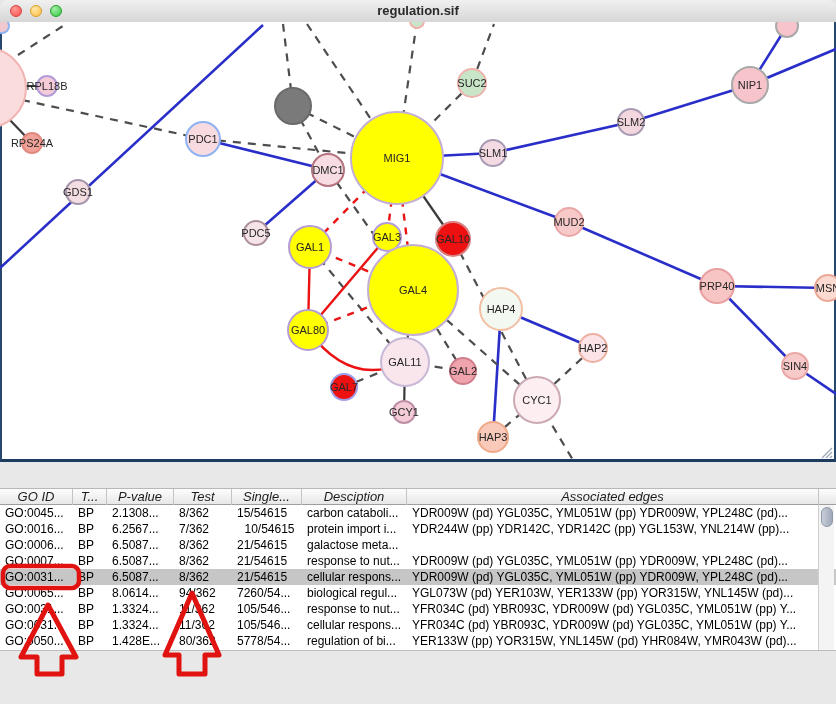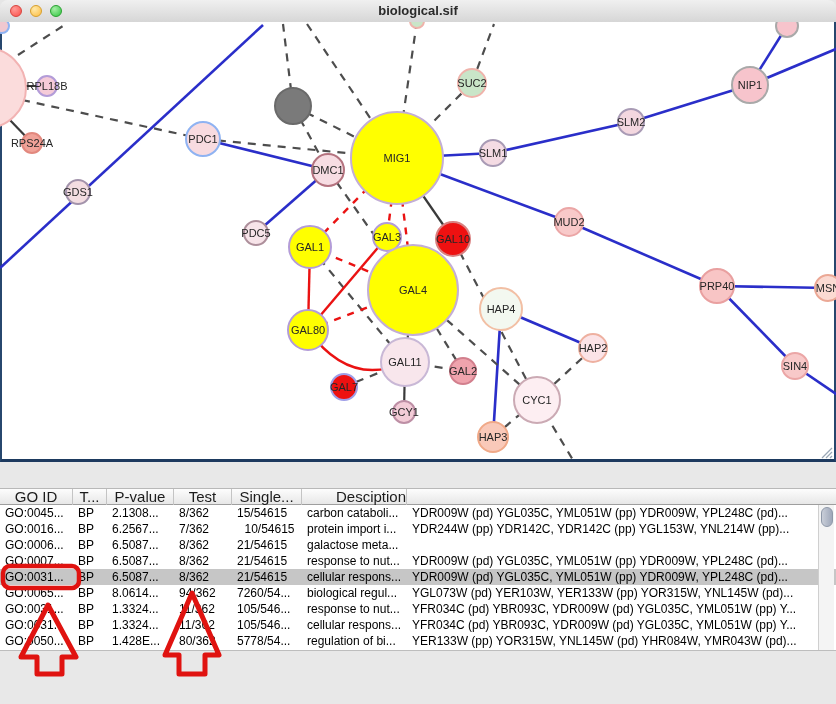--- a/index.html
+++ b/index.html
@@ -20,22 +20,22 @@
     border-left:2px solid #27476e;border-right:2px solid #27476e;border-bottom:3px solid #1d3a5f;
     box-sizing:border-box;}
   #net-svg{position:absolute;top:0;left:-2px;width:836px;height:437px;}
   #win-bottom{top:462px;width:836px;height:242px;background:#e8e8e8;}
   #win-bottom .titlebar{height:25px;border-radius:8px 8px 0 0;}
   #win-bottom .titlebar .title{height:25px;line-height:25px;color:#565656;}
   #win-bottom .lights{top:7px;}
   #tbl-header{position:absolute;top:26px;left:0;width:836px;height:17px;display:flex;
     background:linear-gradient(#fdfdfd,#e7e7e7);border-top:1px solid #b8b8b8;
     border-bottom:1px solid #9e9e9e;box-sizing:border-box;}
-  .hcell{height:16px;line-height:16px;font-size:15px;color:#1c1c1c;text-align:center;
-    border-right:1px solid #c4c4c4;box-sizing:border-box;overflow:hidden;white-space:nowrap;flex:0 0 auto;}
+  .hcell{height:16px;line-height:16px;font-size:13px;color:#1c1c1c;text-align:center;
+    border-right:1px solid #c4c4c4;box-sizing:border-box;overflow:hidden;white-space:nowrap;flex:0 0 auto;font-style:italic;}
   #tbl-body{position:absolute;top:43px;left:0;width:836px;height:146px;background:#fff;
     border-bottom:1px solid #bdbdbd;box-sizing:border-box;overflow:hidden;}
   .trow{display:flex;height:16px;background:#fff;}
   .trow.selected{background:#c6c6c6;}
   .tcell{height:16px;line-height:16px;font-size:12px;color:#000;text-align:left;
     box-sizing:border-box;overflow:hidden;white-space:nowrap;flex:0 0 auto;padding-left:5px;}
   #scrollbar{position:absolute;top:43px;right:2px;width:15px;height:145px;
     background:#f4f4f4;border-left:1px solid #cfcfcf;}
   #scroll-thumb{position:absolute;top:2px;left:2px;width:10px;height:18px;border-radius:6px;
     background:linear-gradient(90deg,#c9ced8,#9fa8ba);border:1px solid #8e98a8;}
@@ -51,21 +51,21 @@
 </head>
 <body>
 
 <div class="win" id="win-top">
   <div class="titlebar">
     <div class="lights">
       <span class="light red"></span>
       <span class="light yellow"></span>
       <span class="light green"></span>
     </div>
-    <div class="title">biological.sif</div>
+    <div class="title">regulation.sif</div>
   </div>
   <div id="net-wrap">
     <svg id="net-svg" viewBox="0 22 836 437">
         <line x1="263" y1="25" x2="0" y2="268" stroke="#2a2ec9" stroke-width="2.6"></line>
         <line x1="203" y1="139" x2="328" y2="170" stroke="#2a2ec9" stroke-width="2.6"></line>
         <line x1="328" y1="170" x2="256" y2="233" stroke="#2a2ec9" stroke-width="2.6"></line>
         <line x1="397" y1="158" x2="493" y2="153" stroke="#2a2ec9" stroke-width="2.6"></line>
         <line x1="493" y1="153" x2="631" y2="122" stroke="#2a2ec9" stroke-width="2.6"></line>
         <line x1="631" y1="122" x2="750" y2="85" stroke="#2a2ec9" stroke-width="2.6"></line>
         <line x1="750" y1="85" x2="787" y2="26" stroke="#2a2ec9" stroke-width="2.6"></line>
@@ -182,21 +182,22 @@
   </div>
 </div>
 
 <div class="win" id="win-bottom">
   <div id="tbl-header">
       <div class="hcell" style="width: 73px;">GO ID</div>
       <div class="hcell" style="width: 34px;">T...</div>
       <div class="hcell" style="width: 67px;">P-value</div>
       <div class="hcell" style="width: 58px;">Test</div>
       <div class="hcell" style="width: 70px;">Single...</div>
-      <div class="hcell" style="width: 105px; text-align: right;">Desciption</div>
+      <div class="hcell" style="width: 105px;">Desciption</div>
+      <div class="hcell" style="width: 412px;">Associated edges</div>
     </div>
   <div id="tbl-body">
       <div class="trow">
         <div class="tcell" style="width: 73px;">GO:0045...</div>
         <div class="tcell" style="width: 34px;">BP</div>
         <div class="tcell" style="width: 67px;">2.1308...</div>
         <div class="tcell" style="width: 58px;">8/362</div>
         <div class="tcell" style="width: 70px;">15/54615</div>
         <div class="tcell" style="width: 105px;">carbon cataboli...</div>
         <div class="tcell" style="width: 412px;">YDR009W (pd) YGL035C, YML051W (pp) YDR009W, YPL248C (pd)...</div>

